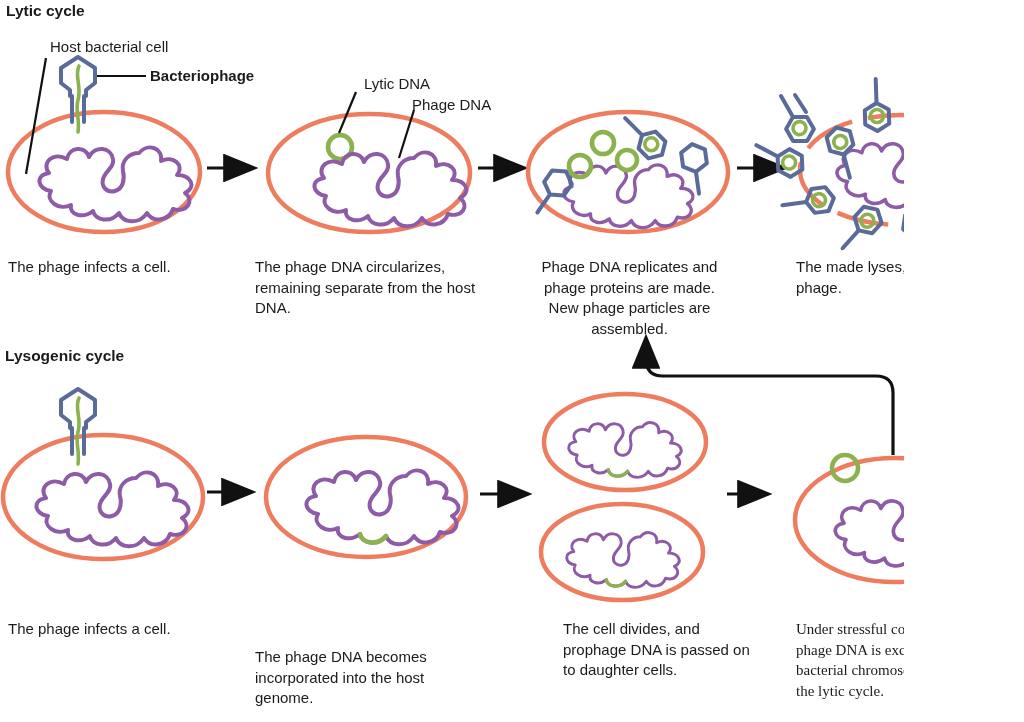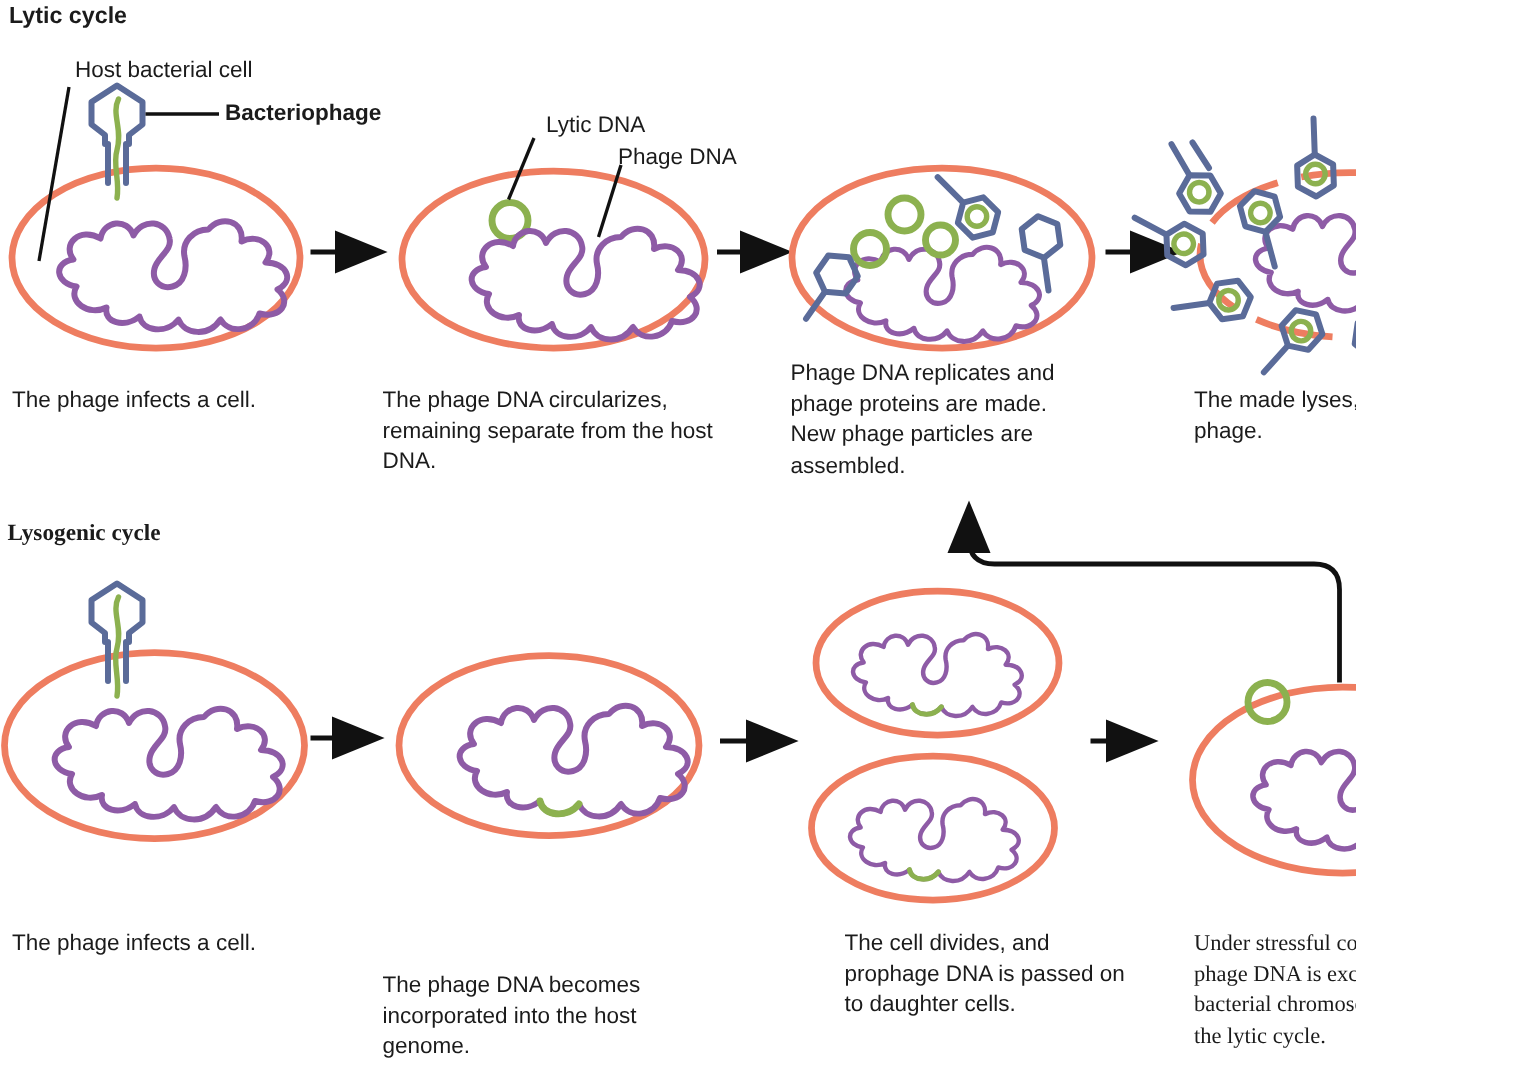--- a/index.html
+++ b/index.html
@@ -170,29 +170,29 @@
       <circle class="pro" cx="845" cy="468" r="13"></circle>
       <g transform="translate(822,490) scale(0.92)">
           <use href="#dnaPath"></use>
         </g>
     </g>
 
     <path class="ink" marker-end="url(#ah)" d="M893,455 L893,393 Q893,376 876,376 L663,376 Q646,376 646,359 L646,340"></path>
   </svg>
 
   <div class="ttl" style="left:6px;top:2px;">Lytic cycle</div>
-  <div class="ttl" style="left:5px;top:347px;font-family:Liberation Serif, serif;">Lysogenic cycle</div>
+  <div class="ttl" style="left:5px;top:347px;">Lysogenic cycle</div>
 
   <div class="lbl" style="left:16px;top:37px;margin-left:34px;">Host bacterial cell</div>
   <div class="lbl" style="left:150px;top:66px;font-weight:bold;">Bacteriophage</div>
   <div class="lbl" style="left:364px;top:74px;">Lytic DNA</div>
   <div class="lbl" style="left:412px;top:95px;">Phage DNA</div>
 
   <div class="cap" style="left:8px;top:257px;width:220px;">The phage infects a cell.</div>
   <div class="cap" style="left:255px;top:257px;width:222px;">The phage DNA circularizes, remaining separate from the host DNA.</div>
-  <div class="cap" style="left:527px;top:239px;width:205px;">Phage DNA replicates and phage proteins are made. New phage particles are assembled.</div>
+  <div class="cap" style="left:527px;top:257px;width:205px;text-align:center;">Phage DNA replicates and phage proteins are made. New phage particles are assembled.</div>
   <div class="cap" style="left:796px;top:257px;width:200px;">The made lyses, releasing phage.</div>
 
   <div class="cap" style="left:8px;top:619px;width:220px;">The phage infects a cell.</div>
   <div class="cap" style="left:255px;top:647px;width:205px;">The phage DNA becomes incorporated into the host genome.</div>
   <div class="cap" style="left:527px;top:619px;width:195px;margin-left:36px;">The cell divides, and prophage DNA is passed on to daughter cells.</div>
   <div class="cap" style="left:796px;top:619px;width:205px;font-family:Liberation Serif, serif;">Under stressful conditions, the phage DNA is excised from the bacterial chromosome and enters the lytic cycle.</div>
 </div>
 
 </body></html>

